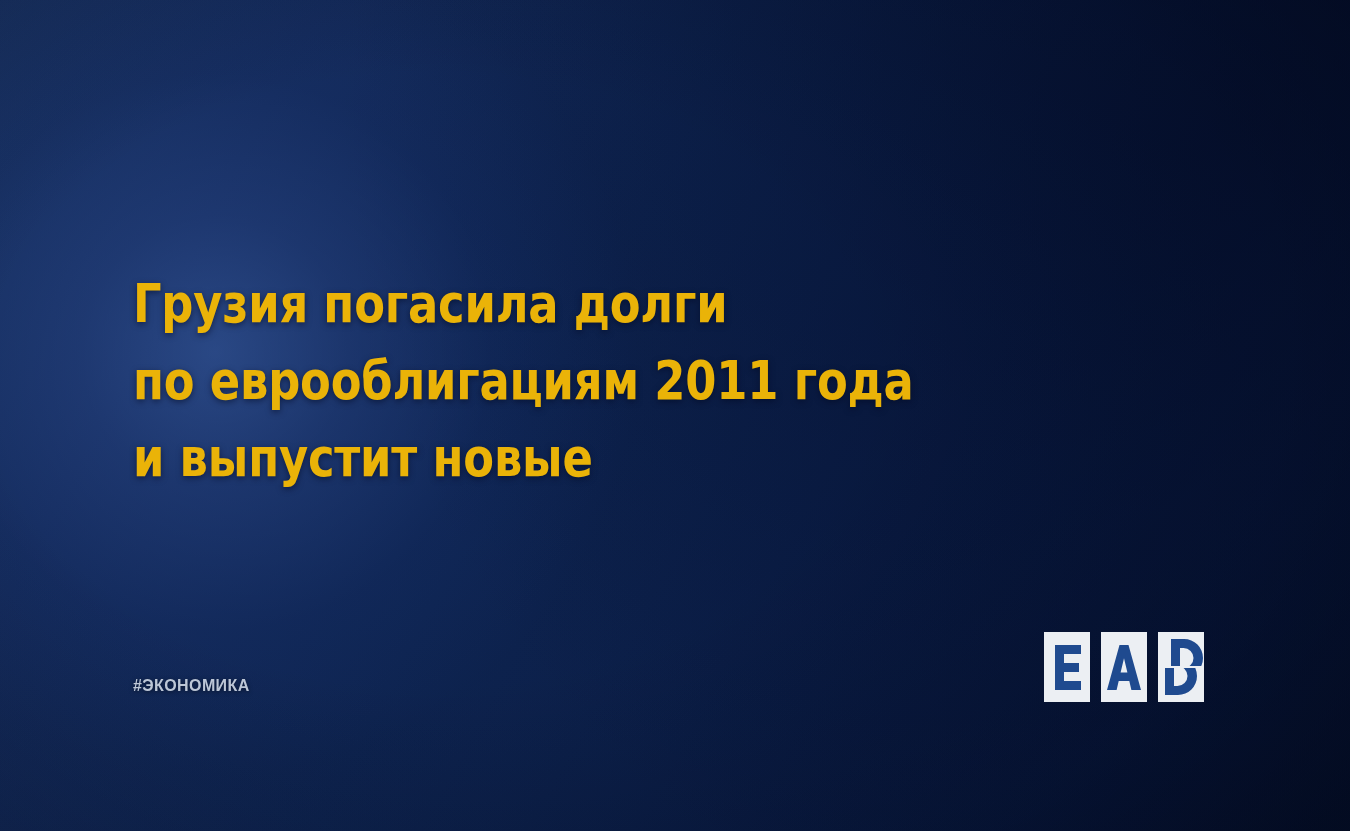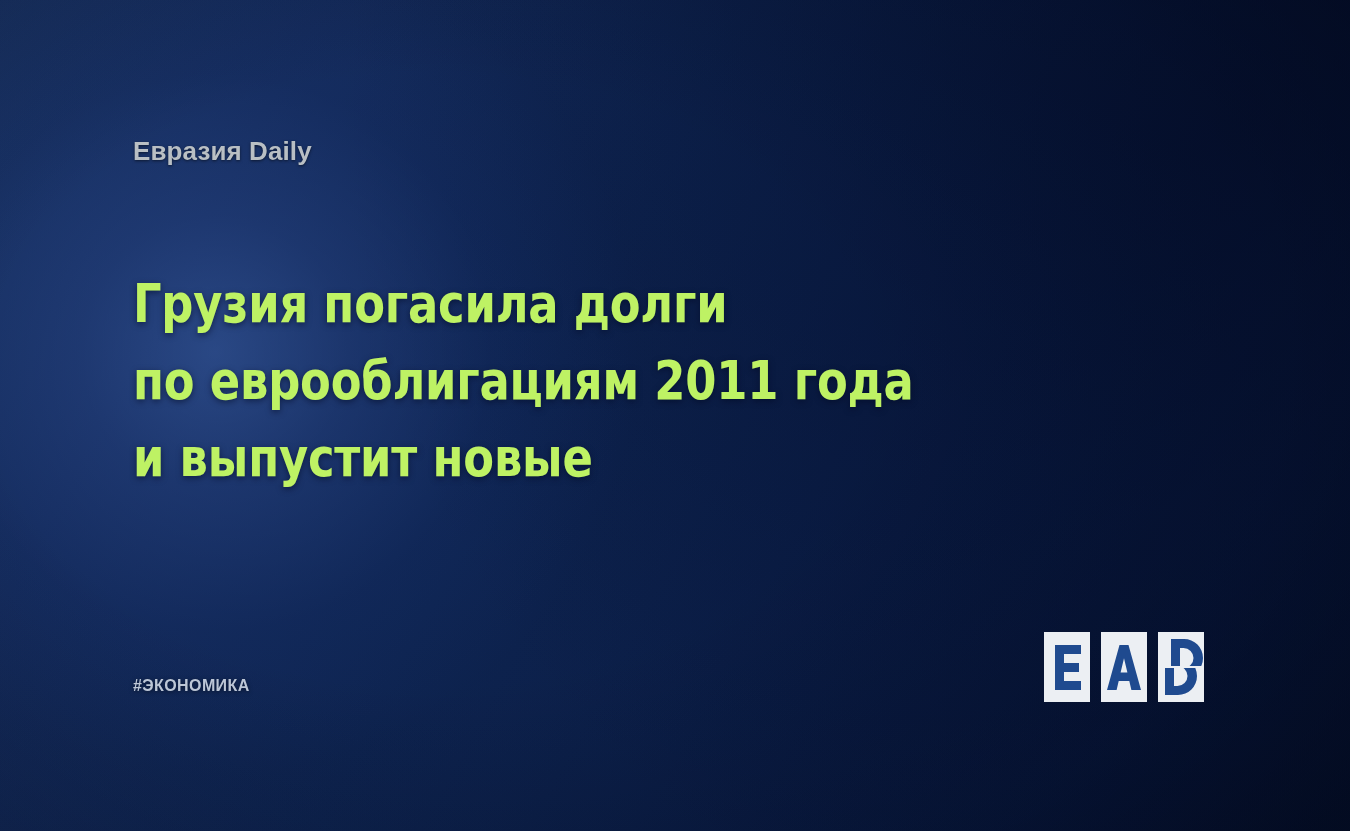--- a/index.html
+++ b/index.html
@@ -60,21 +60,21 @@
     letter-spacing:0.1px;
     color:#b9bfc4;
     text-shadow:0 1px 3px rgba(0,0,0,0.55);
     white-space:nowrap;
   }
 
   #headline {
     position:absolute;
     left:133px; top:265px;
     width:900px;
-    color:#bef264;
+    color:#eab308;
     font-family:"DejaVu Sans Condensed","Liberation Sans Narrow","Liberation Sans", sans-serif;
     font-weight:bold;
     font-size:53px;
     line-height:77px;
     font-stretch:condensed;
     letter-spacing:-0.2px;
     text-shadow:0 2px 7px rgba(2,10,34,0.55);
   }
   #headline .hl-line { display:block; white-space:nowrap; transform:scaleX(0.94); transform-origin:left center; }
 
@@ -1254,21 +1254,20 @@
           <path d="M 52.9 70.3 A 325.0 325.0 0 0 1 86.8 53.4" fill="none" stroke="#6f9ad6" stroke-width="3.01" stroke-linecap="round" opacity="0.146"></path>
           <path d="M 116.5 799.2 A 457.9 457.9 0 0 1 101.5 795.6" fill="none" stroke="#6f9ad6" stroke-width="3.13" stroke-linecap="round" opacity="0.107"></path>
           <path d="M 8.1 485.9 A 246.4 246.4 0 0 1 -1.1 470.3" fill="none" stroke="#6f9ad6" stroke-width="3.61" stroke-linecap="round" opacity="0.326"></path>
         </g>
     </svg>
     <div class="vignette"></div>
   </div>
 
   <div id="content">
 
-    <div id="brand">Евразия Daily</div>
 
     <div id="headline">
       <span class="hl-line">Грузия погасила долги</span>
       <span class="hl-line">по еврооблигациям 2011 года</span>
       <span class="hl-line">и выпустит новые</span>
     </div>
 
     <div id="hashtag">#ЭКОНОМИКА</div>
 
     <div id="logo">

